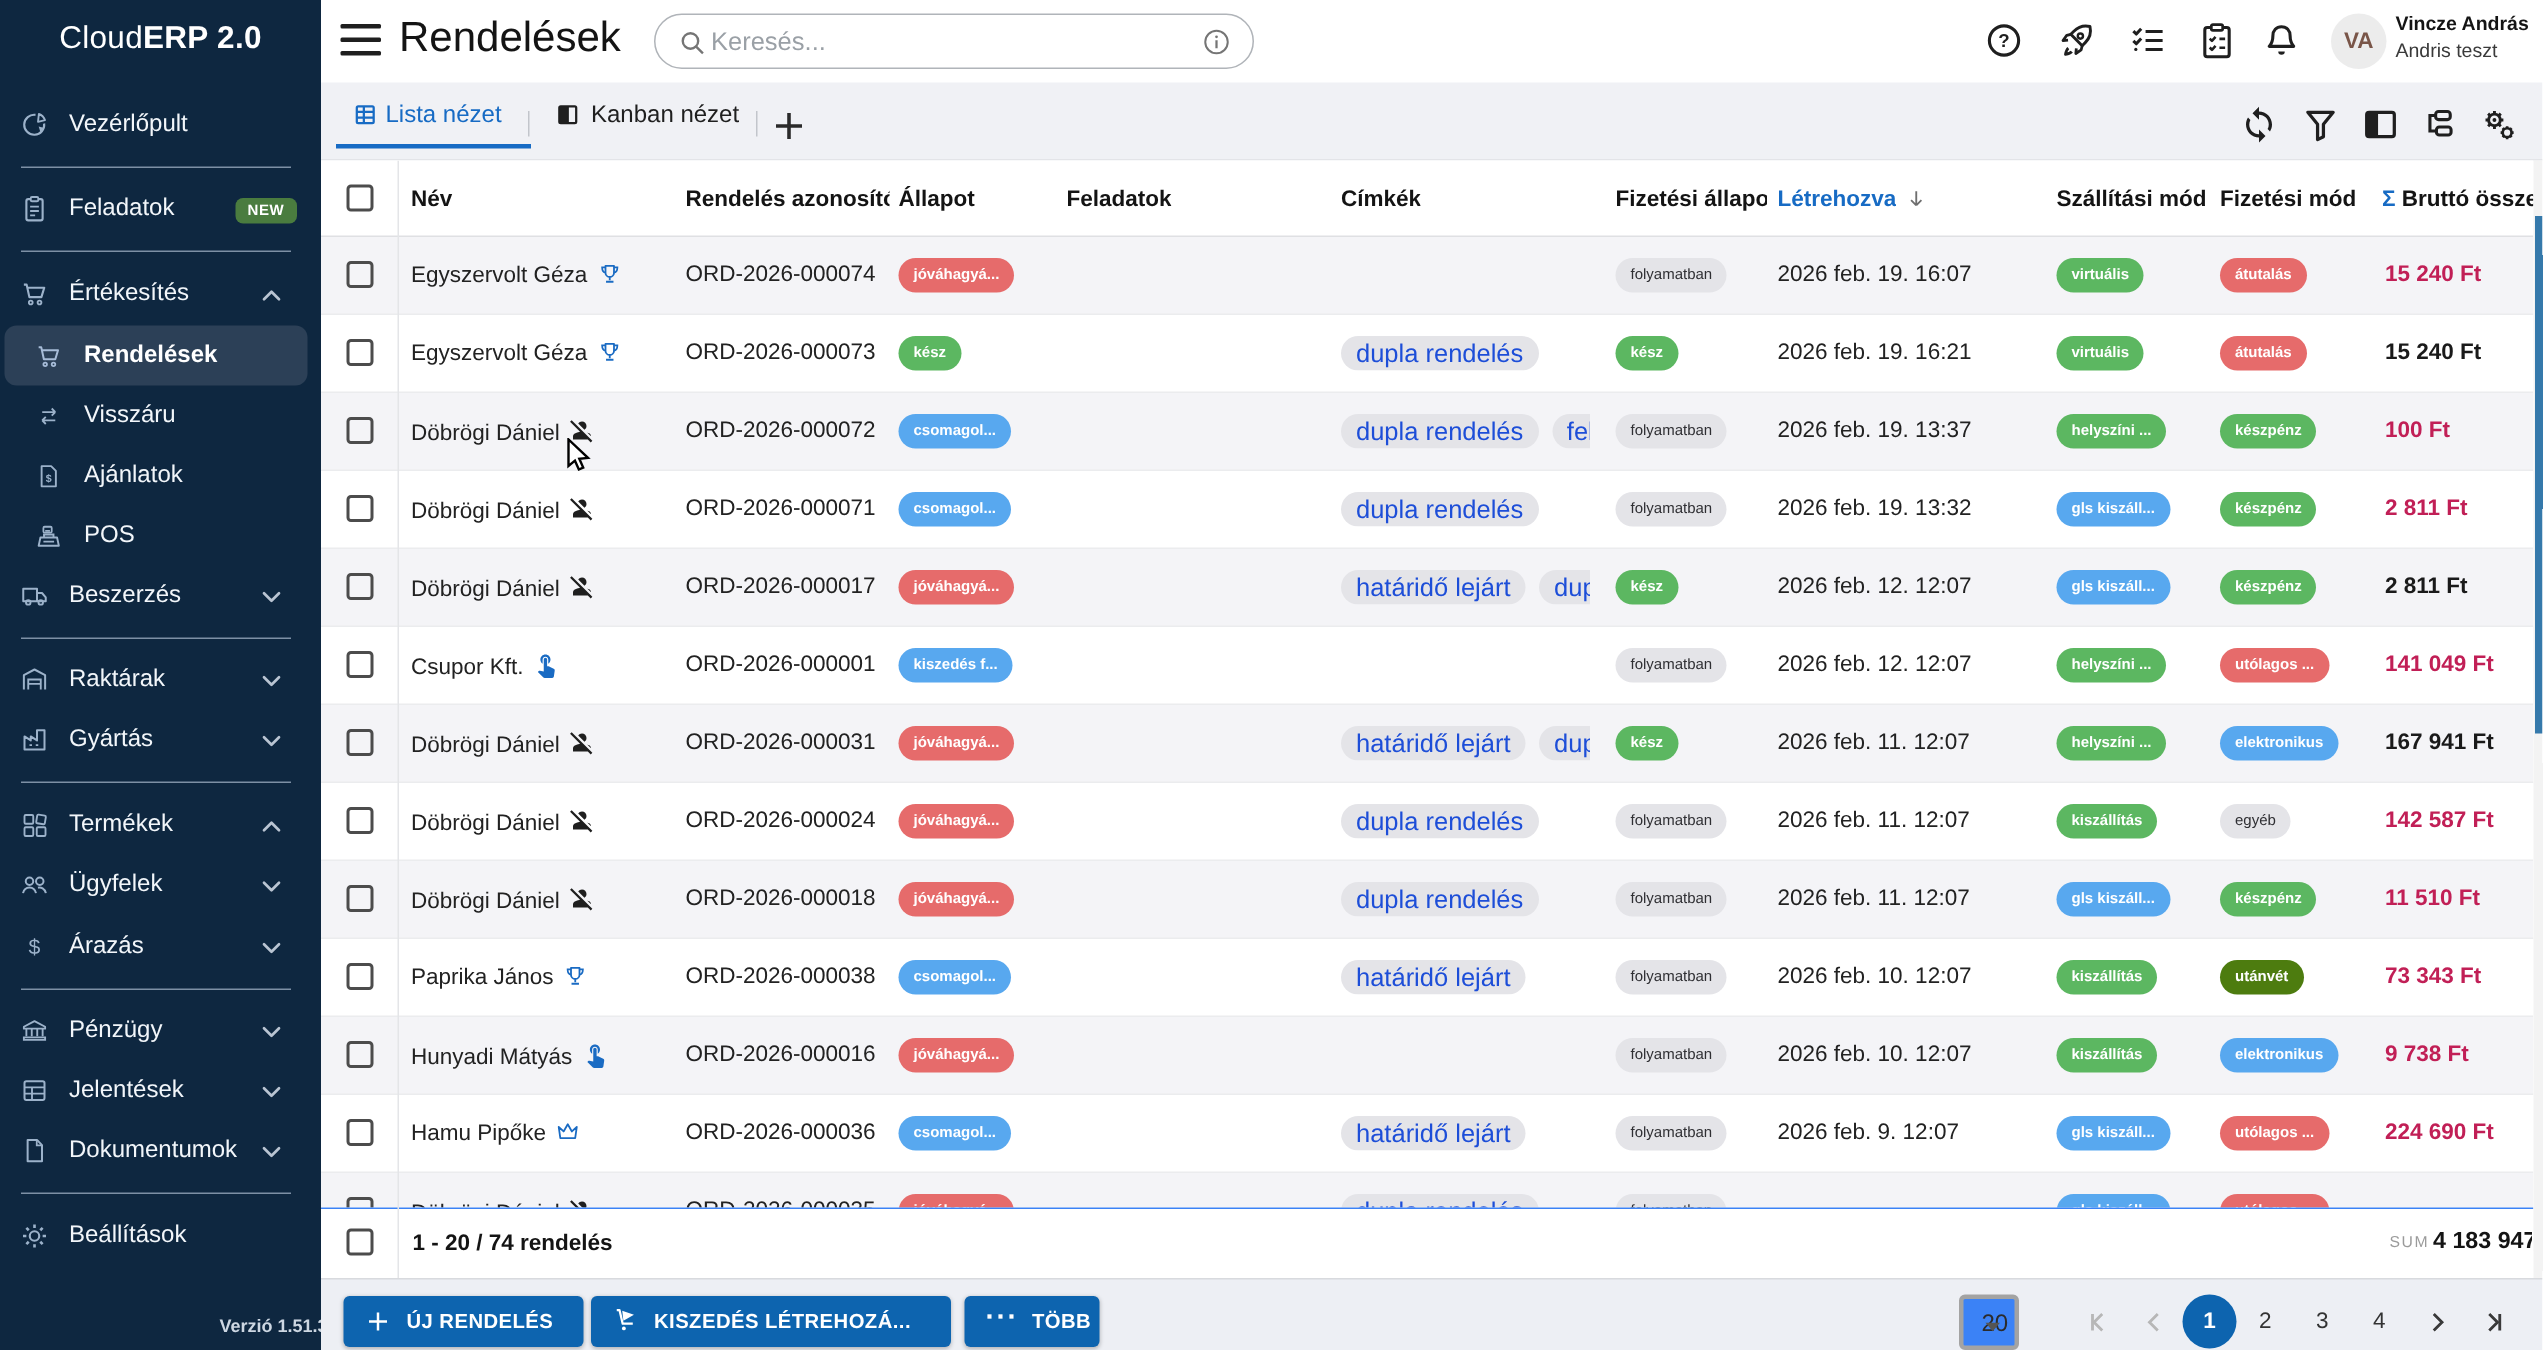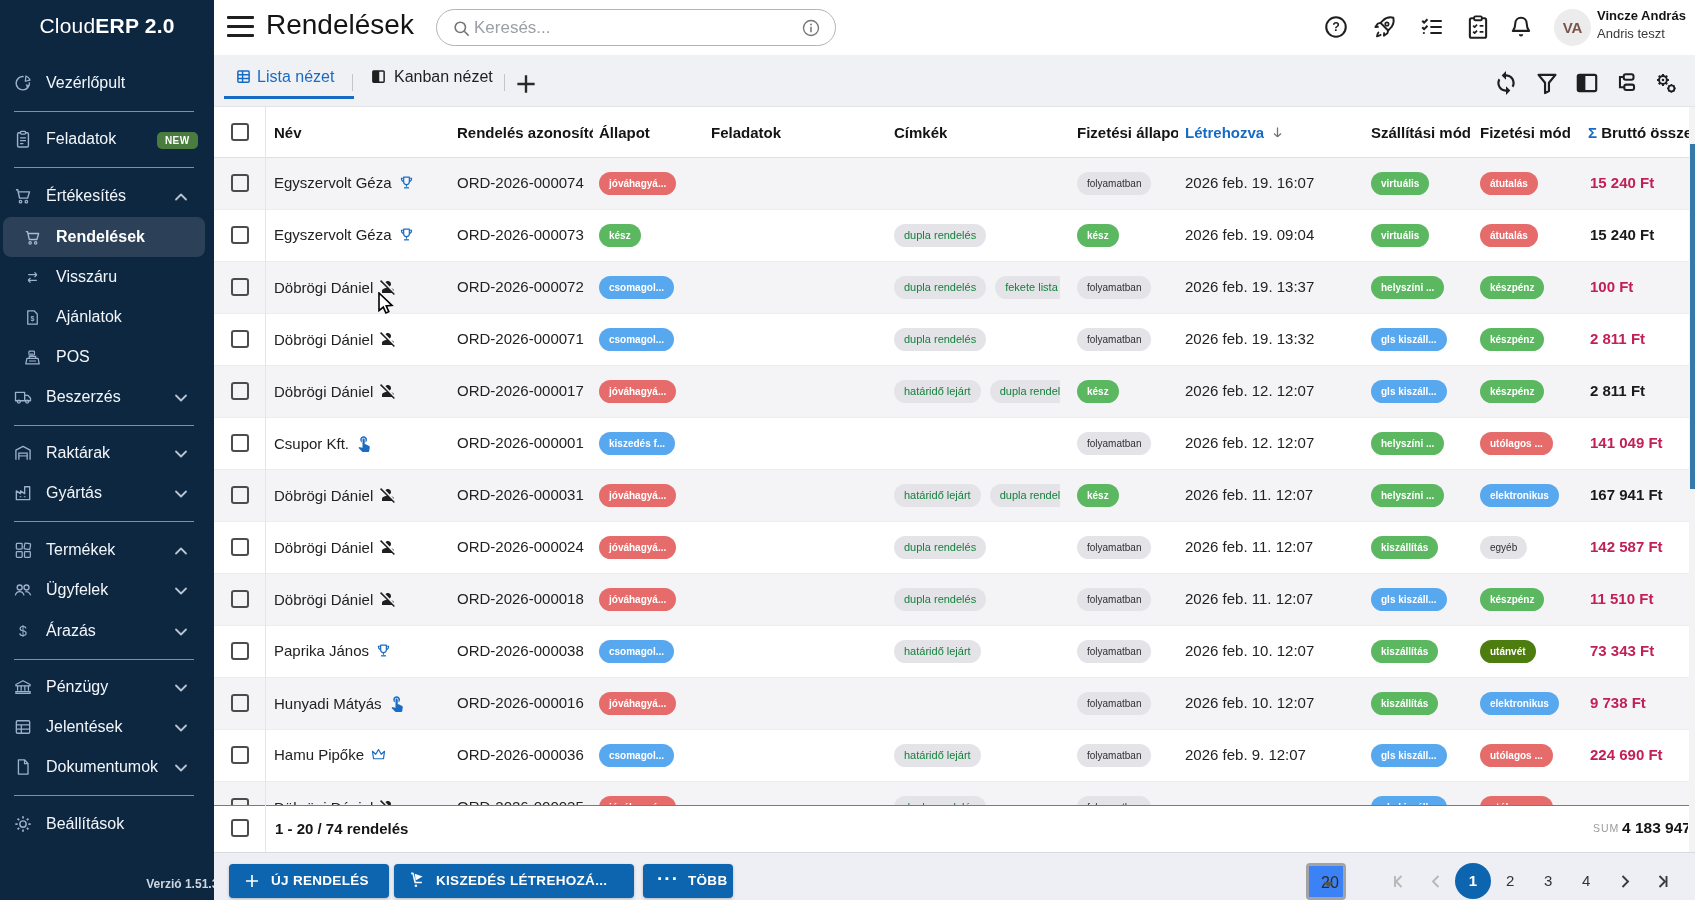--- a/index.html
+++ b/index.html
@@ -53,21 +53,21 @@
 .tags{left:680px;top:14px;width:166px;overflow:hidden}
 .pay{left:863px;top:14px}
 .date{left:971px;top:16px}
 .ship{left:1157px;top:14px}
 .pm{left:1266px;top:14px}
 .amt{left:1376px;top:16px;font-weight:700;color:#c11f56}
 .amt.k{color:#1a1a1a}
 .pill{display:inline-block;height:23px;line-height:23px;border-radius:12px;padding:0 10px;font-size:10px;font-weight:700;color:#fff;vertical-align:middle}
 .pr{background:#e66b6b}.pg{background:#5cb761}.pb{background:#58a8ef}.po{background:#4d7c0f}
 .pe{background:#e4e4e8;color:#2f2f33;font-weight:400}
-.tag{display:inline-block;height:23px;line-height:23px;border-radius:12px;padding:0 10px;font-size:11px;color:#15803d;background:#e4e4e8;margin-right:9px;vertical-align:middle}
+.tag{display:inline-block;height:23px;line-height:23px;border-radius:12px;padding:0 10px;font-size:17px;color:#1d4ed8;background:#e4e4e8;margin-right:9px;vertical-align:middle}
 .tfoot{position:absolute;left:0;top:698px;width:1475px;height:47px;background:#fff;border-top:1px solid #3b82f6}
 .tfoot .cb{top:13px}
 .fct{position:absolute;left:61px;top:14px;font-size:15px;font-weight:700;color:#141414}
 .sum{position:absolute;left:1379px;top:16px;font-size:10.5px;color:#9b9b9b;letter-spacing:1px}
 .sumv{position:absolute;left:1408px;top:13px;font-size:15.5px;font-weight:700;color:#141414;width:66px;overflow:hidden;white-space:nowrap}
 
 .sbar{position:absolute;left:1475px;top:107px;width:6px;height:745px;background:#f3f3f3}
 .sthumb{position:absolute;left:1476px;top:144px;width:5px;height:345px;background:#3579ab}
 
 .abar{position:absolute;left:0;top:852px;width:1481px;height:48px;background:#edeff4;border-top:1px solid #d8dade}
@@ -389,21 +389,21 @@
           <div class="cell name">Egyszervolt Géza<svg width="17" height="17" viewBox="0 0 24 24" fill="none">
               <path d="M8 4.5h8V11a4 4 0 0 1-8 0z" stroke="#1a6bc3" stroke-width="1.7" stroke-linejoin="round"></path>
               <path d="M8 6H4.8c0 3 1.4 4.6 3.4 4.9M16 6h3.2c0 3-1.4 4.6-3.4 4.9" stroke="#1a6bc3" stroke-width="1.6"></path>
               <path d="M12 15v3" stroke="#1a6bc3" stroke-width="1.7"></path>
               <path d="M8.5 19.5h7" stroke="#1a6bc3" stroke-width="1.8"></path>
             </svg></div>
           <div class="cell ord">ORD-2026-000073</div>
           <div class="cell stat"><span class="pill pg">kész</span></div>
           <div class="cell tags"><span class="tag">dupla rendelés</span></div>
           <div class="cell pay"><span class="pill pg">kész</span></div>
-          <div class="cell date">2026 feb. 19. 09:04</div>
+          <div class="cell date">2026 feb. 19. 16:21</div>
           <div class="cell ship"><span class="pill pg">virtuális</span></div>
           <div class="cell pm"><span class="pill pr">átutalás</span></div>
           <div class="cell amt k">15 240 Ft</div>
         </div>
         <div class="row alt" style="top:155px">
           <div class="cb" style="top:16px"></div>
           <div class="cell name">Döbrögi Dániel<svg width="18" height="18" viewBox="0 0 24 24">
               <path d="M8.65 5.82C9.36 4.72 10.6 4 12 4c2.21 0 4 1.79 4 4 0 1.4-.72 2.64-1.82 3.35L8.65 5.82zM20 17.17c-.02-1.1-.63-2.11-1.61-2.62-.54-.28-1.13-.54-1.77-.76L20 17.17zm1.19 4.02L2.81 2.81 1.39 4.22l8.89 8.89c-1.81.23-3.39.79-4.67 1.45-1 .51-1.61 1.54-1.61 2.66V20h13.17l2.61 2.61 1.41-1.42z" fill="#1f1f1f"></path>
             </svg></div>
           <div class="cell ord">ORD-2026-000072</div>

